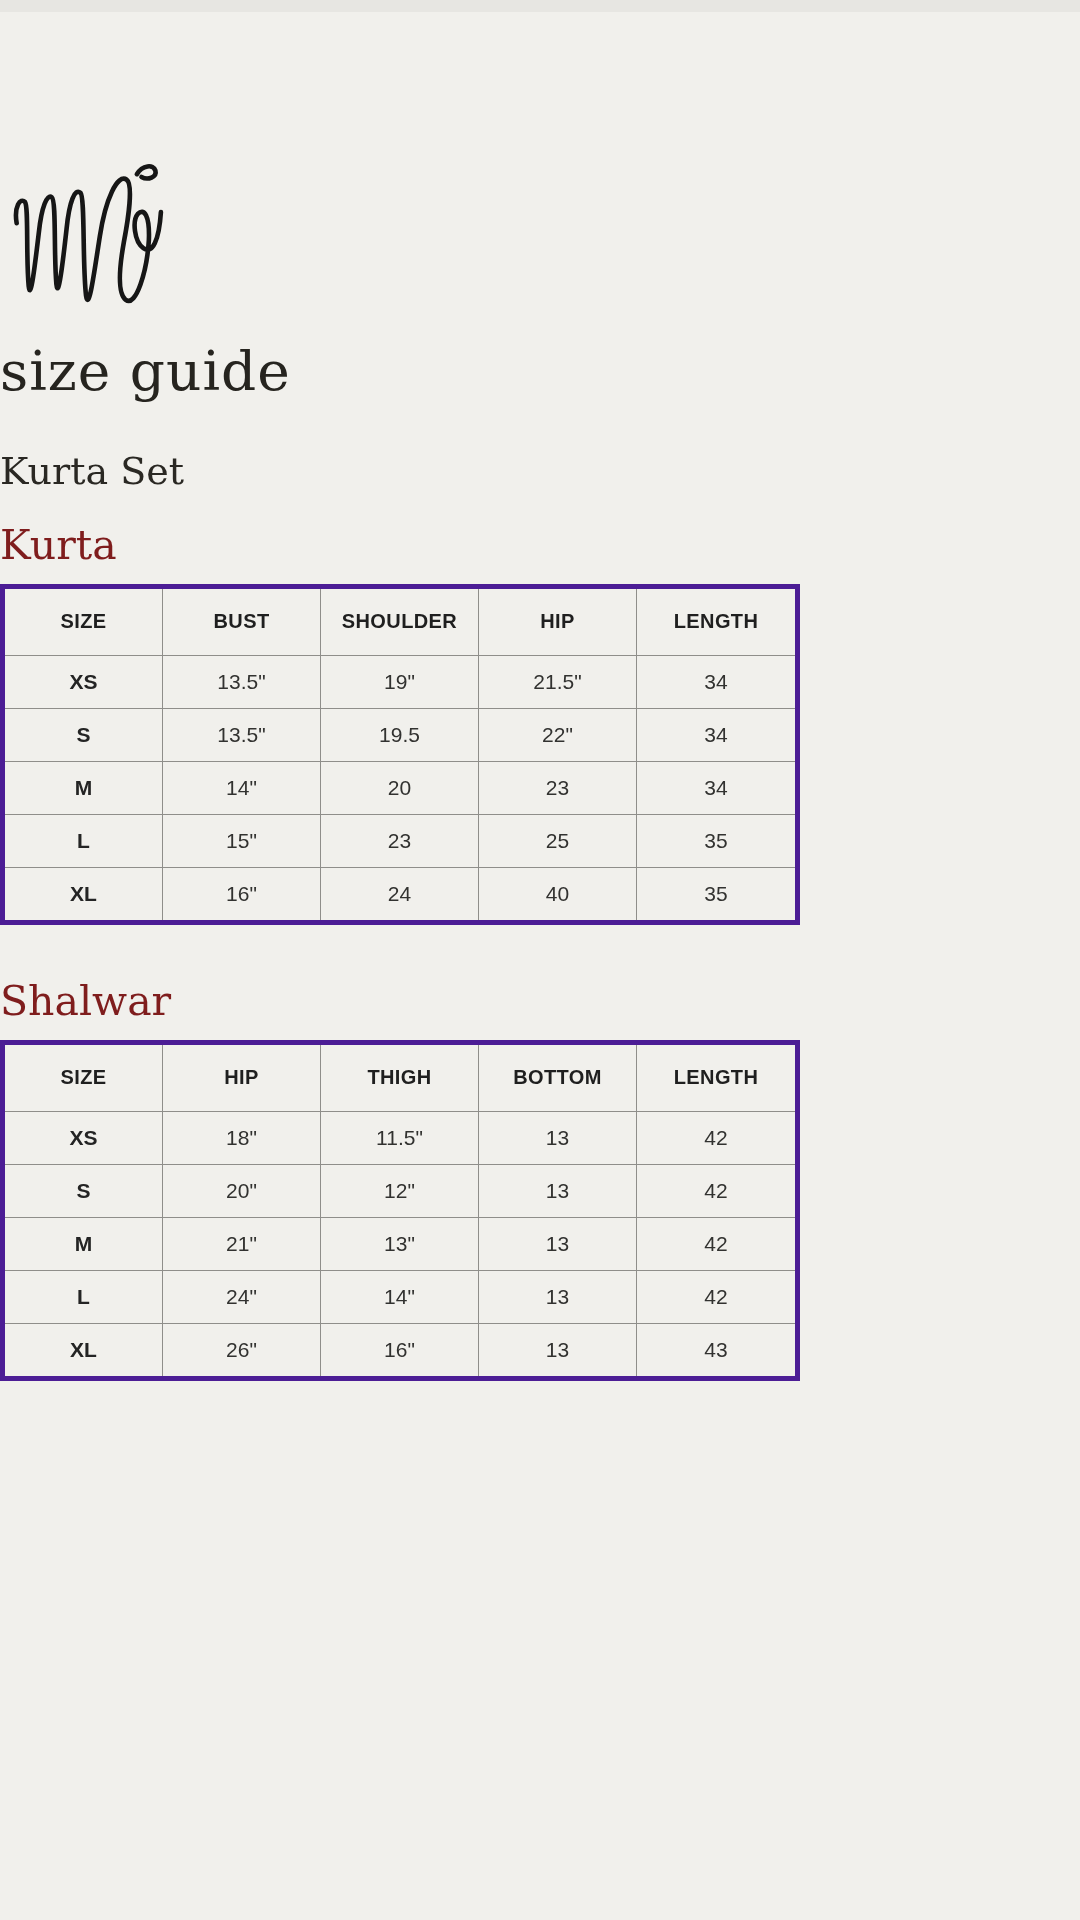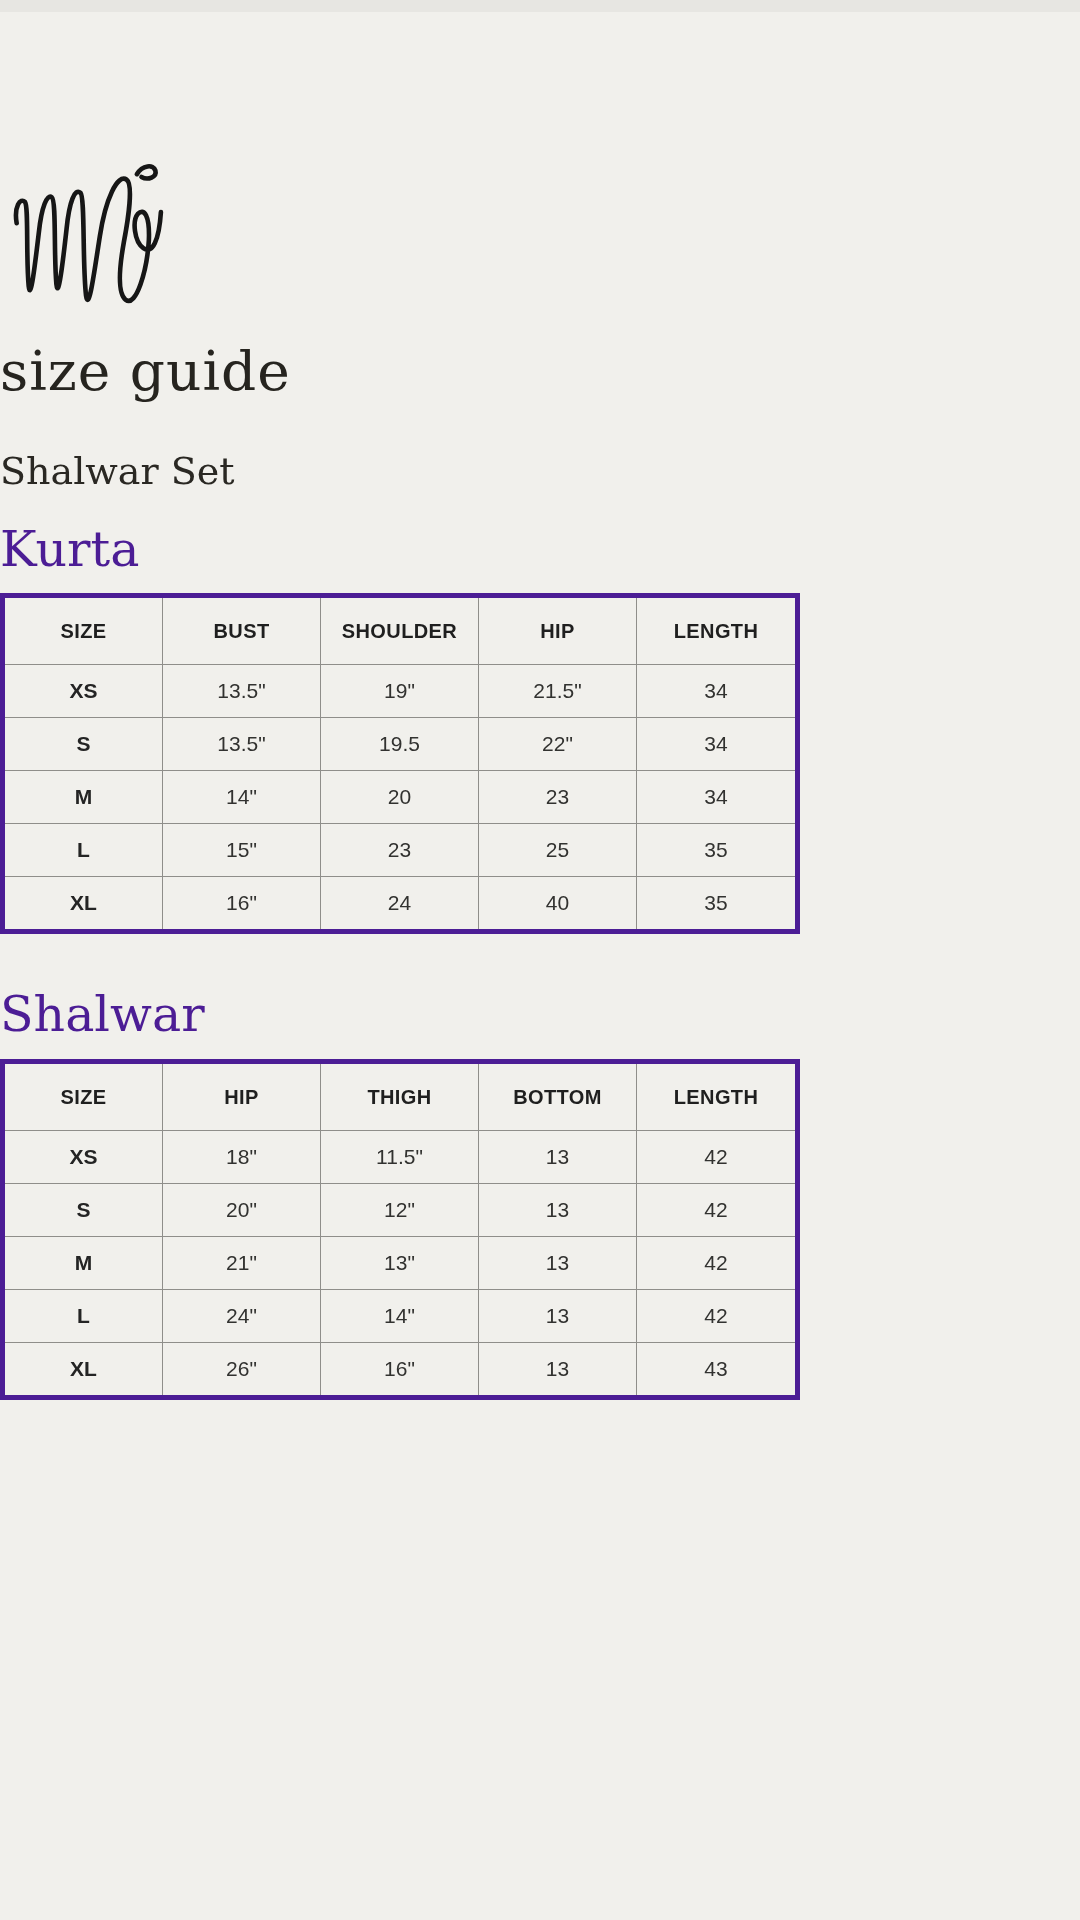--- a/index.html
+++ b/index.html
@@ -17,21 +17,21 @@
     font-size:55px; line-height:1; color:#26241f;
     margin:30px 0 0 0; letter-spacing:1px;
   }
   .collection-title {
     font-family:"DejaVu Serif", serif; font-weight:400;
     font-size:38px; line-height:1.2; color:#2a2823;
     margin:50px 0 0 0;
   }
   .section-heading {
     font-family:"DejaVu Serif", serif; font-weight:400;
-    font-size:49px; line-height:1.2; color:#4c1d95;
+    font-size:41px; line-height:1.2; color:#7f1d1d;
     margin:26px 0 0 0;
   }
   .section-heading.second { margin-top:52px; }
   .size-table {
     width:800px; margin-top:14px;
     border:5px solid #4c1d95;
     box-sizing:border-box;
   }
   .t-row {
     display:grid; grid-template-columns:repeat(5, 1fr);
@@ -82,21 +82,21 @@
                  C 162 62, 156 53, 149 60
                  C 143 67, 145 90, 155 97
                  C 165 104, 172 88, 174 58"></path>
         <path d="M 148 17 C 154 7, 166 6, 168 13 C 170 20, 160 24, 153 20"></path>
       </g>
     </svg>
   </div>
 
   <h1 class="page-title">size guide</h1>
 
-  <h2 class="collection-title">Shalwar Set</h2>
+  <h2 class="collection-title">Kurta Set</h2>
 
   <h3 class="section-heading">Kurta</h3>
   <div class="size-table">
       <div class="t-row t-head">
         <div class="t-cell">SIZE</div>
         <div class="t-cell">BUST</div>
         <div class="t-cell">SHOULDER</div>
         <div class="t-cell">HIP</div>
         <div class="t-cell">LENGTH</div>
       </div>

